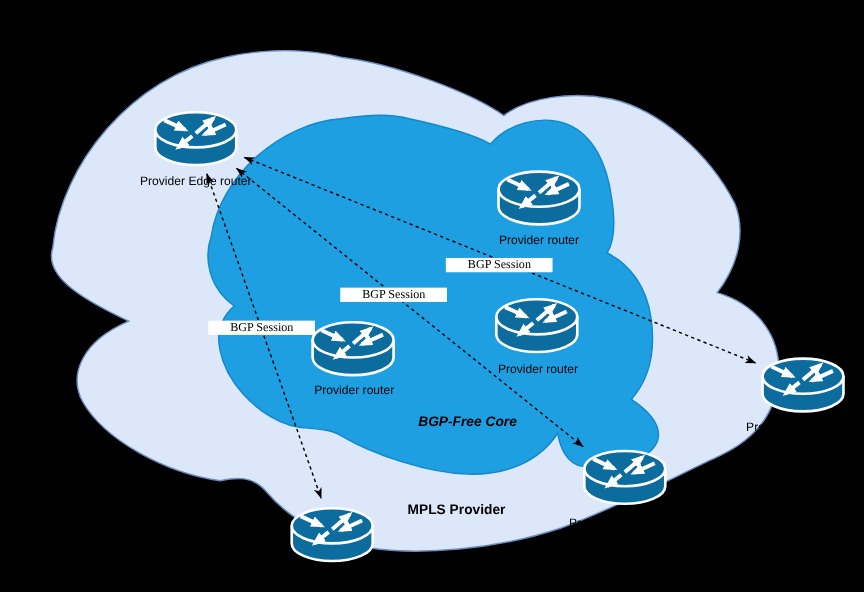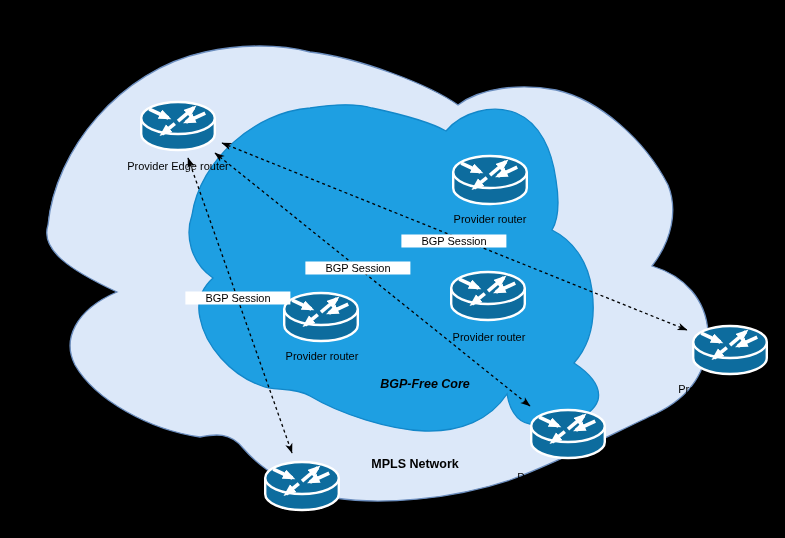--- a/index.html
+++ b/index.html
@@ -21,20 +21,21 @@
     line-height:13px;
   }
   .cloud-label{
     font-weight:bold;
     font-size:12.5px;
   }
   .session-label{
     background:var(--session-label-bg,#fff);
     padding:0 20px;
     font-size:11px;
+    font-family:Liberation Serif, serif;
   }
 </style>
 </head>
 <body>
 
 <div id="canvas">
   <svg id="diagram-svg" width="785" height="538" viewBox="0 0 785 538">
     <defs>
 
       <marker id="arrow-end" markerUnits="userSpaceOnUse" markerWidth="12" markerHeight="10" refX="10" refY="4" orient="auto">
@@ -74,21 +75,21 @@
         <use href="#router-symbol" x="138" y="98" width="80" height="56"></use>
         <use href="#router-symbol" x="450" y="152" width="80" height="56"></use>
         <use href="#router-symbol" x="448" y="268" width="80" height="56"></use>
         <use href="#router-symbol" x="281" y="289" width="80" height="56"></use>
         <use href="#router-symbol" x="690" y="322" width="80" height="56"></use>
         <use href="#router-symbol" x="528" y="406" width="80" height="56"></use>
         <use href="#router-symbol" x="262" y="458" width="80" height="56"></use>
       </g>
   </svg>
   <div id="labels">
-      <div class="lbl cloud-label" style="left: 415px; top: 464px;">MPLS Network</div>
+      <div class="lbl cloud-label" style="left: 415px; top: 464px;">MPLS Provider</div>
       <div class="lbl cloud-label" style="left: 425px; top: 384px; font-style: italic;">BGP-Free Core</div>
       <div class="lbl session-label" style="left: 238px; top: 298px;">BGP Session</div>
       <div class="lbl session-label" style="left: 358px; top: 268px;">BGP Session</div>
       <div class="lbl session-label" style="left: 454px; top: 241px;">BGP Session</div>
       <div class="lbl router-label" style="left: 178px; top: 166px;">Provider Edge router</div>
       <div class="lbl router-label" style="left: 490px; top: 219px;">Provider router</div>
       <div class="lbl router-label" style="left: 489px; top: 337px;">Provider router</div>
       <div class="lbl router-label" style="left: 322px; top: 356px;">Provider router</div>
       <div class="lbl router-label" style="left: 729px; top: 389px;">Provider Edge router</div>
       <div class="lbl router-label" style="left: 568px; top: 477px;">Provider Edge router</div>

